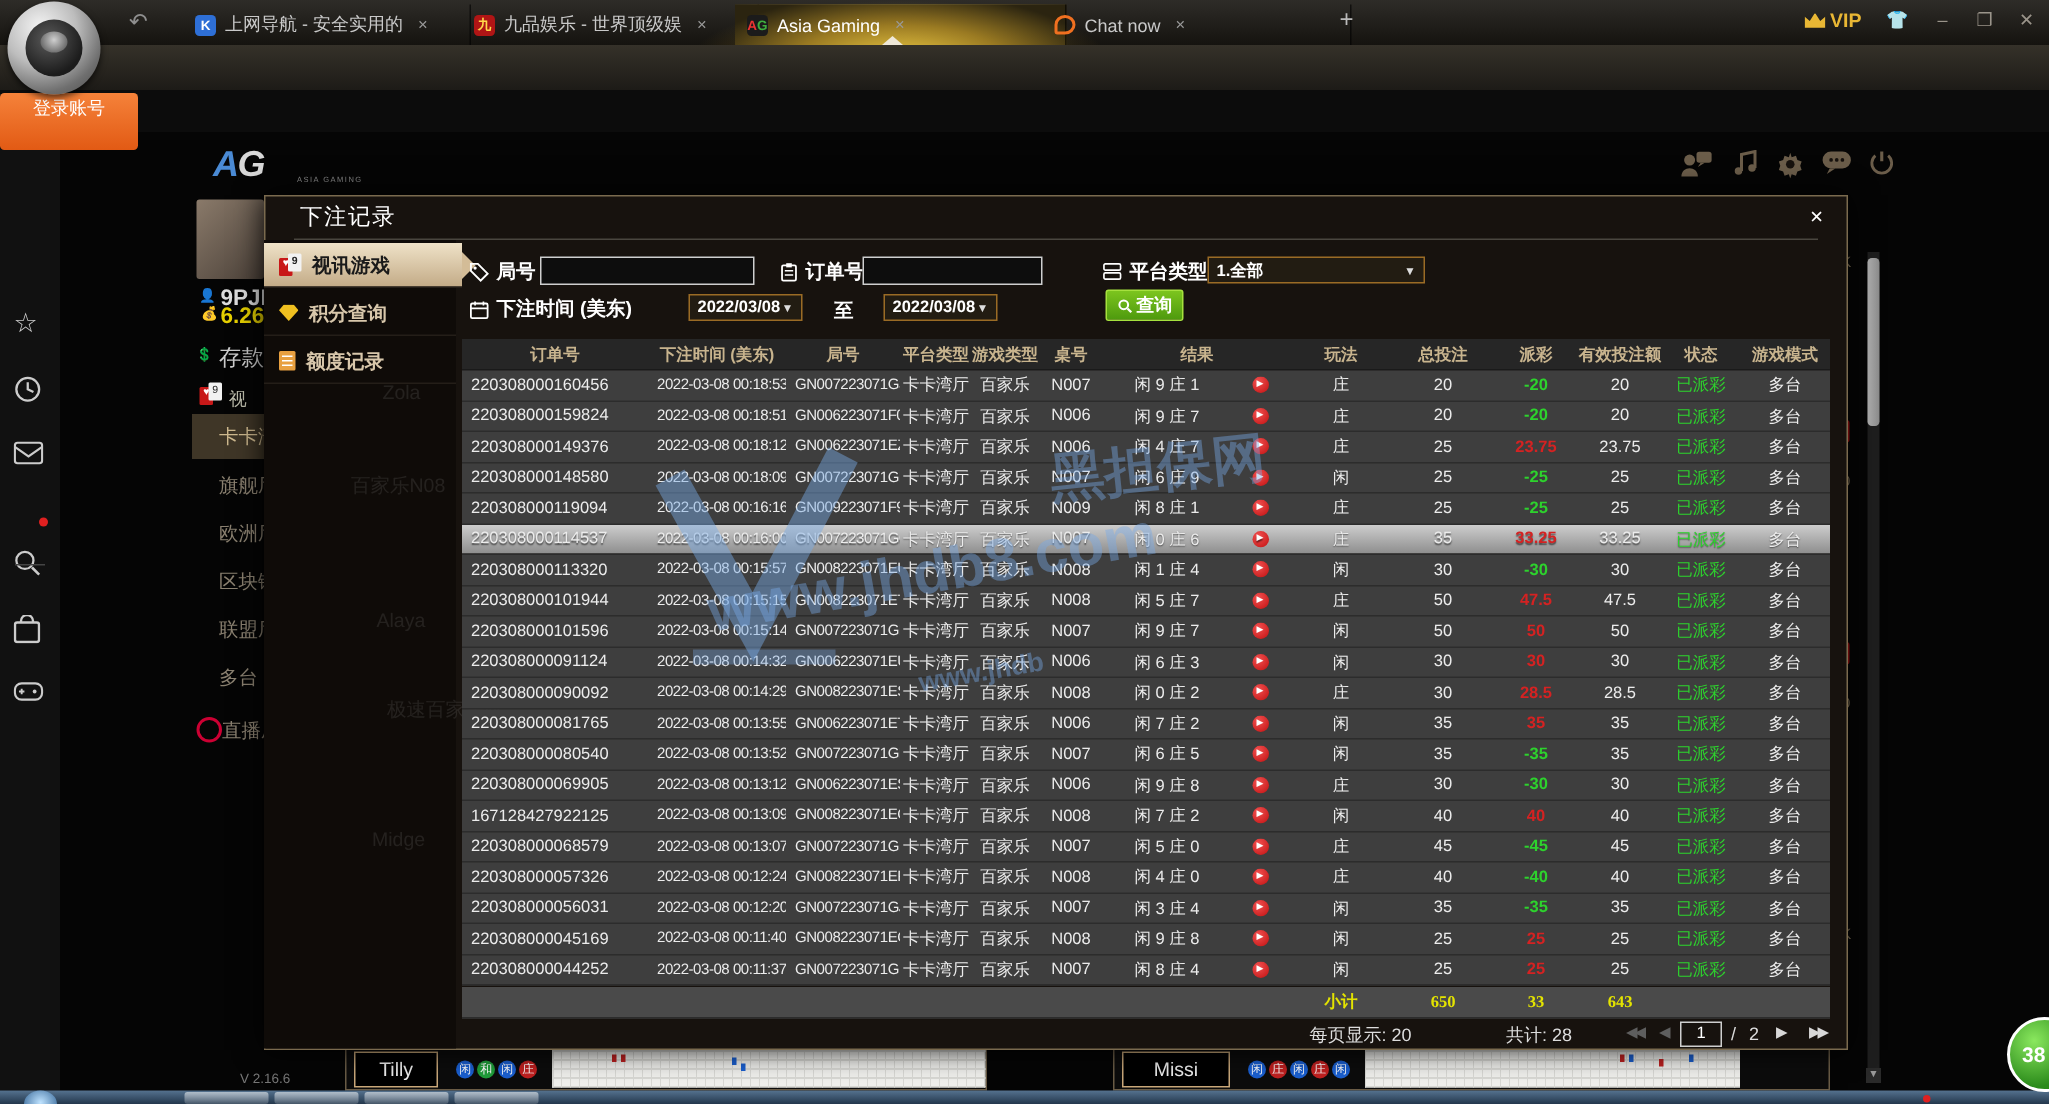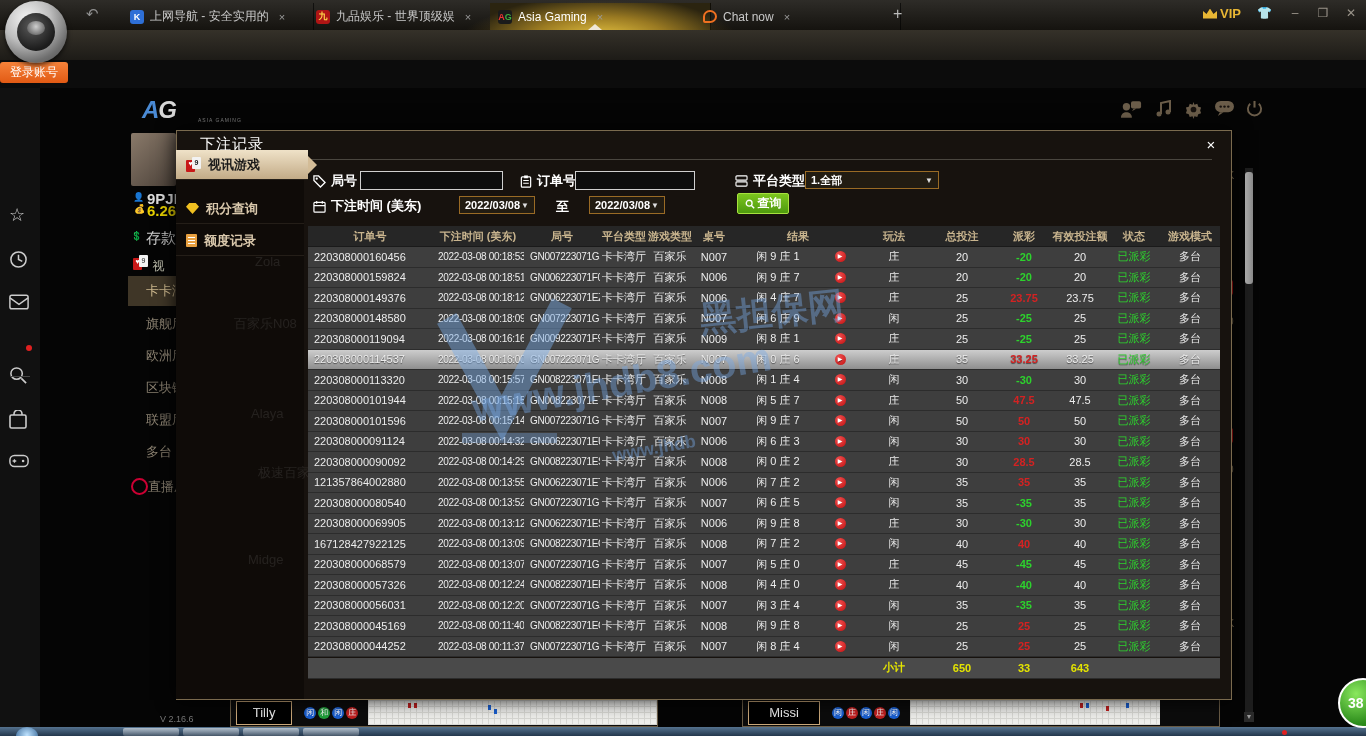--- a/index.html
+++ b/index.html
@@ -38,22 +38,22 @@
   #searchbox{left:948px;top:33px;width:178px;height:24px;background:#fff;border-radius:2px;display:flex;align-items:center;gap:4px;padding:0 5px;box-sizing:border-box;}
   .paw{width:11px;height:11px;border-radius:50%;background:#3b6fd4;flex:none;}
   #searchtext{color:#555;font-size:11px;white-space:nowrap;overflow:hidden;flex:1;}
   .mag{width:8px;height:8px;border:2px solid #888;border-radius:50%;position:relative;flex:none;}
   .mag:before{content:"";position:absolute;left:7px;top:7px;width:5px;height:2px;background:#888;transform:rotate(45deg);}
   .tbtn{position:absolute;top:33px;width:27px;height:23px;border-radius:4px;background:linear-gradient(180deg,#4d4b47,#302e2a);
         border:1px solid #5c5a55;box-sizing:border-box;color:#d6d4cf;font-size:12px;text-align:center;line-height:21px;font-weight:bold;}
   .tbtn.green{background:linear-gradient(180deg,#3f8f2f,#25641a);border-color:#5aa83f;}
   
   #bmbar{left:0;top:60px;width:1366px;height:28px;background:#0c0c0c;}
-  #loginpill{left:0px;top:62px;height:21px;background:linear-gradient(180deg,#f5823a,#e25a14);border-radius:3px;
-             color:#fff;font-size:12px;line-height:21px;padding:0 10px;z-index:60;}
+  #loginpill{left:0px;top:62px;height:38px;background:linear-gradient(180deg,#f5823a,#e25a14);border-radius:3px;
+             color:#fff;font-size:12px;line-height:21px;padding:0 22px;z-index:60;}
   .bmitem{position:absolute;top:66px;display:flex;align-items:center;gap:5px;color:#ddd;font-size:12px;}
   .bmicon{width:14px;height:14px;border-radius:3px;display:inline-flex;align-items:center;justify-content:center;font-size:9px;font-weight:bold;color:#fff;}
   
   #bsidebar{left:0;top:88px;width:40px;height:639px;background:#111;}
   .sideicon{position:absolute;left:9px;color:#ccc;}
   .sideicon svg{display:block;}
   #maildot{position:absolute;left:26px;top:257px;width:6px;height:6px;border-radius:50%;background:#e02020;}
   #sidediv{position:absolute;left:10px;top:288px;width:20px;height:1px;background:#444;}
   
   #page{left:40px;top:88px;width:1326px;height:639px;background:#050505;}
@@ -121,21 +121,21 @@
         align-items:center;height:19.5px;background:#3e3e3e;border-bottom:1px solid #2c2c2c;color:#ececec;font-size:11px;}
   .trow.thead{height:20px;background:#262626;color:#c8b48e;font-weight:bold;border-bottom:1px solid #1a1a1a;}
   .trow.hl{background:linear-gradient(180deg,#cdcdcd,#8e8e8e);text-shadow:0 1px 1px rgba(0,0,0,.55);}
   .trow.sum{background:#4a4a4a;margin-top:1px;}
   .cell{overflow:hidden;white-space:nowrap;text-align:center;}
   .cell.l{text-align:left;padding-left:6px;}
   .cell.sm{font-size:10px;letter-spacing:-.3px;}
   .cell.win{color:#d42222;font-weight:bold;}
   .cell.loss{color:#2dd22d;font-weight:bold;}
   .cell.ok{color:#2dd22d;}
-  .cell.yel{color:#e4e400;font-weight:bold;}
+  .cell.yel{color:#e4e400;font-weight:bold;font-family:Liberation Serif, serif;}
   .playbtn{width:11px;height:11px;border-radius:50%;background:radial-gradient(circle at 35% 30%,#f25050,#c01010);margin:0 auto;
            color:#fff;font-size:6px;line-height:11px;text-align:center;}
   
   #pagerow{left:308px;top:680px;width:912px;height:20px;color:#ddd;font-size:12px;}
   .pgitem{position:absolute;top:2px;}
   .pgarrow{color:#d8d8d8;font-size:10px;letter-spacing:-2px;}
   .pgarrow.dim{color:#5e5e5e;}
   #pagebox{left:812px;top:1px;width:26px;height:15px;border:1px solid #cfcfcf;text-align:center;line-height:15px;font-size:11px;color:#fff;}
   
   .wm{position:absolute;color:rgba(120,170,230,.42);pointer-events:none;font-weight:bold;z-index:40;}
@@ -401,21 +401,21 @@
     </div>
   </div>
   <div class="abs" id="version">V 2.16.6</div>
 
   <div class="abs" id="dialog"></div>
   <div class="abs" id="dlgtitle">下注记录</div>
   <div class="abs" id="dlgclose">×</div>
   <div class="abs" id="dlgline"></div>
   <div class="abs" id="dlgmenucol"></div>
   <div id="dlgmenu">
-      <div class="dmi active" style="top: 150px;">
+      <div class="dmi active" style="top: 162px;">
         <div class="cardicon">
           <span class="c1">♥</span>
           <span class="c2">9</span>
         </div>
         <span>视讯游戏</span>
         <div></div>
       </div>
       <div class="dmi" style="top: 194px;">
         <div class="gemicon"></div>
         <span>积分查询</span>
@@ -456,21 +456,21 @@
   <input class="finput" style="left: 575px; top: 171px; width: 120px;" value="">
   <div class="flabel" style="left:735px;top:172px">
     <span class="ficon">
         <svg width="13" height="12" viewBox="0 0 14 13">
           <rect x="1" y="1" width="12" height="4.5" rx="1" fill="none" stroke="#fff" stroke-width="1.2"></rect>
           <rect x="1" y="7.5" width="12" height="4.5" rx="1" fill="none" stroke="#fff" stroke-width="1.2"></rect>
         </svg>
       </span>
     <span>平台类型</span>
   </div>
-  <div class="dsel" style="left:805px;top:171px;width:134px">
+  <div class="dsel" style="left:805px;top:171px;width:145px">
     <span>1.全部</span>
       <span class="arr">▼</span>
   </div>
   <div class="flabel" style="left:313px;top:197px">
     <span class="ficon">
         <svg width="13" height="13" viewBox="0 0 14 14">
           <rect x="1" y="2.5" width="12" height="10.5" rx="1" fill="none" stroke="#fff" stroke-width="1.3"></rect>
           <path d="M1 6h12M4 1v3M10 1v3" stroke="#fff" stroke-width="1.2"></path>
         </svg>
       </span>
@@ -705,21 +705,21 @@
           <div class="playbtn">▶</div>
         </div>
         <div class="cell">庄</div>
         <div class="cell">30</div>
         <div class="cell win">28.5</div>
         <div class="cell">28.5</div>
         <div class="cell ok">已派彩</div>
         <div class="cell">多台</div>
       </div>
       <div class="trow">
-        <div class="cell l">121357864002880</div>
+        <div class="cell l">220308000081765</div>
         <div class="cell l sm">2022-03-08 00:13:55</div>
         <div class="cell l sm">GN006223071ET</div>
         <div class="cell">卡卡湾厅</div>
         <div class="cell">百家乐</div>
         <div class="cell">N006</div>
         <div class="cell">闲 7 庄 2</div>
         <div class="cell">
           <div class="playbtn">▶</div>
         </div>
         <div class="cell">闲</div>
@@ -884,20 +884,31 @@
         <div class="cell"></div>
         <div class="cell yel">小计</div>
         <div class="cell yel">650</div>
         <div class="cell yel">33</div>
         <div class="cell yel">643</div>
         <div class="cell"></div>
         <div class="cell"></div>
       </div>
     </div>
 
+  <div class="abs" id="pagerow">
+    <span class="pgitem" style="left:565px">每页显示: 20</span>
+    <span class="pgitem" style="left:696px">共计: 28</span>
+    <span class="pgitem pgarrow dim" style="left:776px">◀◀</span>
+    <span class="pgitem pgarrow dim" style="left:798px">◀</span>
+    <span class="pgitem" id="pagebox">1</span>
+    <span class="pgitem" style="left:846px">/</span>
+    <span class="pgitem" style="left:858px">2</span>
+    <span class="pgitem pgarrow" style="left:876px">▶</span>
+    <span class="pgitem pgarrow" style="left:898px">▶▶</span>
+  </div>
 
   <div class="wm" style="left:700px;top:288px;font-size:36px;transform:rotate(-6deg)">黑担保网</div>
   <div class="wm" style="left:470px;top:360px;font-size:40px;transform:rotate(-10deg)">www.jhdb8.com</div>
   <div class="wm" style="left:612px;top:438px;font-size:18px;transform:rotate(-10deg)">www.jhdb</div>
   <div class="wm" style="left:432px;top:298px">
     <svg width="150" height="160" viewBox="0 0 150 160">
         <path d="M20 30 L70 120 L125 15" fill="none" stroke="rgba(120,170,230,.45)" stroke-width="22" stroke-linecap="square"></path>
         <path d="M30 140 h95" stroke="rgba(120,170,230,.35)" stroke-width="10"></path>
       </svg>
   </div>

